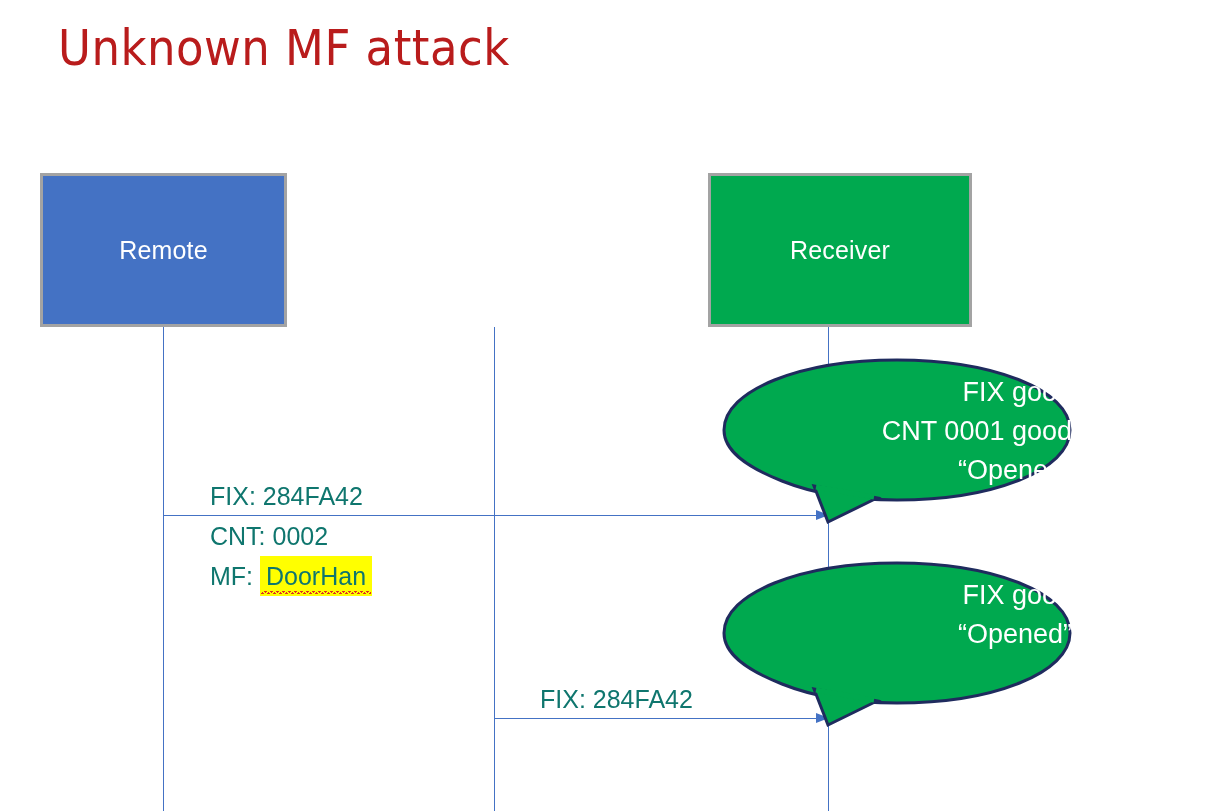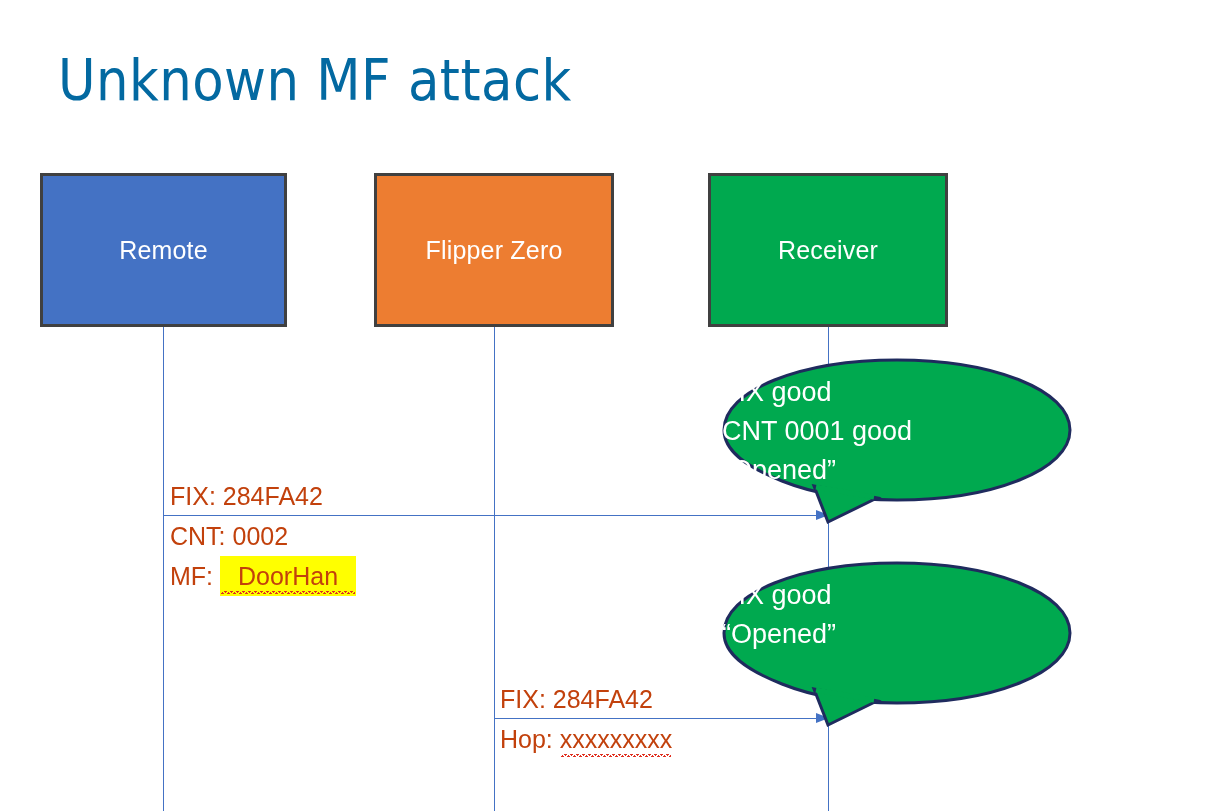--- a/index.html
+++ b/index.html
@@ -23,62 +23,61 @@
     width: 1216px;
     height: 811px;
     background: #ffffff;
   }
 
   
   .slide-title {
     position: absolute;
     left: 58px;
     top: 8px;
-    font-size: 57px;
+    font-size: 50px;
     line-height: 80px;
     font-weight: 300;
     letter-spacing: 0.5px;
-    color: #0369a1;
+    color: #b91c1c;
     font-family: "DejaVu Sans Condensed", "Liberation Sans Narrow", "Liberation Sans", sans-serif;
     font-stretch: condensed;
     white-space: nowrap;
-    margin-top: 32px;
   }
 
   
   .lifeline {
     position: absolute;
     width: 1px;
     background: #4472C4;
     z-index: 1;
   }
 
   
   .actor-box {
     position: absolute;
     top: 173px;
     height: 154px;
-    border: 3px solid #404040;
+    border: 3px solid #a3a3a3;
     box-sizing: border-box;
     display: flex;
     align-items: center;
     justify-content: center;
     z-index: 3;
   }
   .actor-label {
     color: #ffffff;
     font-size: 25px;
     font-weight: 400;
     letter-spacing: 0.2px;
     font-family: "Liberation Sans", "DejaVu Sans", sans-serif;
     white-space: nowrap;
   }
   #box-remote  { left: 40px;  width: 247px; }
   #box-flipper { left: 374px; width: 240px; }
-  #box-receiver{ left: 708px; width: 240px; }
+  #box-receiver{ left: 708px; width: 264px; }
 
   
   .msg-arrow {
     position: absolute;
     height: 1px;
     background: #4472C4;
     z-index: 2;
   }
   .msg-arrow::after {
     content: "";
@@ -87,31 +86,32 @@
     top: -5px;
     width: 0; height: 0;
     border-top: 5.5px solid transparent;
     border-bottom: 5.5px solid transparent;
     border-left: 13px solid #4472C4;
   }
 
   
   .note {
     position: absolute;
-    color: #c2410c;
+    color: #0f766e;
     font-size: 25px;
     line-height: 40px;
     font-family: "Liberation Sans", "DejaVu Sans", sans-serif;
     white-space: nowrap;
     z-index: 4;
+    margin-left: 40px;
   }
   .note .line { display: block; }
   .hl {
     background: #FFFF00;
-    padding: 0 18px;
+    padding: 0 6px;
   }
   .squiggle {
     position: relative;
     display: inline-block;
   }
   .squiggle::after {
     content: "";
     position: absolute;
     left: 1px; right: 1px;
     bottom: 2px;
@@ -127,21 +127,21 @@
   .bubble {
     position: absolute;
     z-index: 5;
   }
   .bubble svg { display: block; overflow: visible; }
   .bubble-text {
     position: absolute;
     left: 0;
     top: 0;
     width: 100%;
-    text-align: left;
+    text-align: right;
     color: #ffffff;
     font-size: 27px;
     line-height: 39px;
     font-family: "Liberation Sans", "DejaVu Sans", sans-serif;
     pointer-events: none;
   }
   .bubble-text .line { display: block; white-space: nowrap; }
 
   #bubble-1 { left: 722px; top: 358px; width: 350px; height: 166px; }
   #bubble-1 .bubble-text { top: 15px; }
@@ -156,23 +156,20 @@
   <div class="slide-title">Unknown MF attack</div>
 
   <div class="lifeline" id="lifeline-remote" style="left:163px; top:327px; height:484px;"></div>
   <div class="lifeline" id="lifeline-flipper" style="left:494px; top:327px; height:484px;"></div>
   <div class="lifeline" id="lifeline-receiver" style="left:828px; top:327px; height:484px;"></div>
 
   <div class="actor-box" id="box-remote" style="background:#4472C4;">
     <span class="actor-label">Remote</span>
   </div>
 
-  <div class="actor-box" id="box-flipper" style="background:#ED7D31;">
-    <span class="actor-label">Flipper Zero</span>
-  </div>
 
   <div class="actor-box" id="box-receiver" style="background:#00A94F;">
     <span class="actor-label">Receiver</span>
   </div>
 
   <div class="msg-arrow" id="arrow-1" style="left:163px; top:515px; width:665px;"></div>
 
   <div class="note" id="note-1" style="left:170px; top:476px;">
     <span class="line">
       <span>FIX:</span>
@@ -186,23 +183,20 @@
       <span>MF:</span> <span class="hl squiggle">DoorHan</span>
     </span>
   </div>
 
   <div class="msg-arrow" id="arrow-2" style="left:494px; top:718px; width:334px;"></div>
 
   <div class="note" id="note-2" style="left:500px; top:679px;">
     <span class="line">
       <span>FIX:</span>
       <span>284FA42</span>
-    </span>
-    <span class="line">
-      <span>Hop:</span> <span class="squiggle">xxxxxxxxx</span>
     </span>
   </div>
 
   <div class="bubble" id="bubble-1">
     <svg width="350" height="166" viewBox="0 0 350 166" aria-hidden="true">
       <path d="M 175 2
                C 271 2 348 32 348 72
                C 348 112 271 142 175 142
                C 130 142 90 135 60 123
                L 60 123

